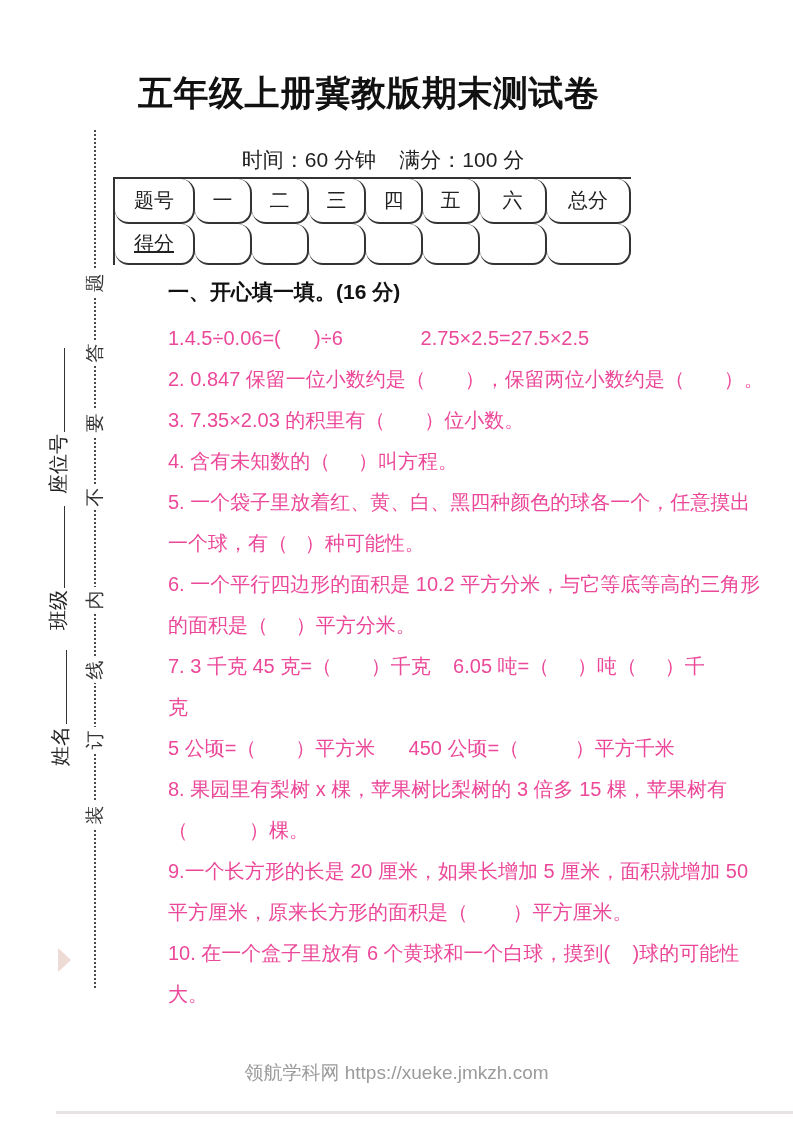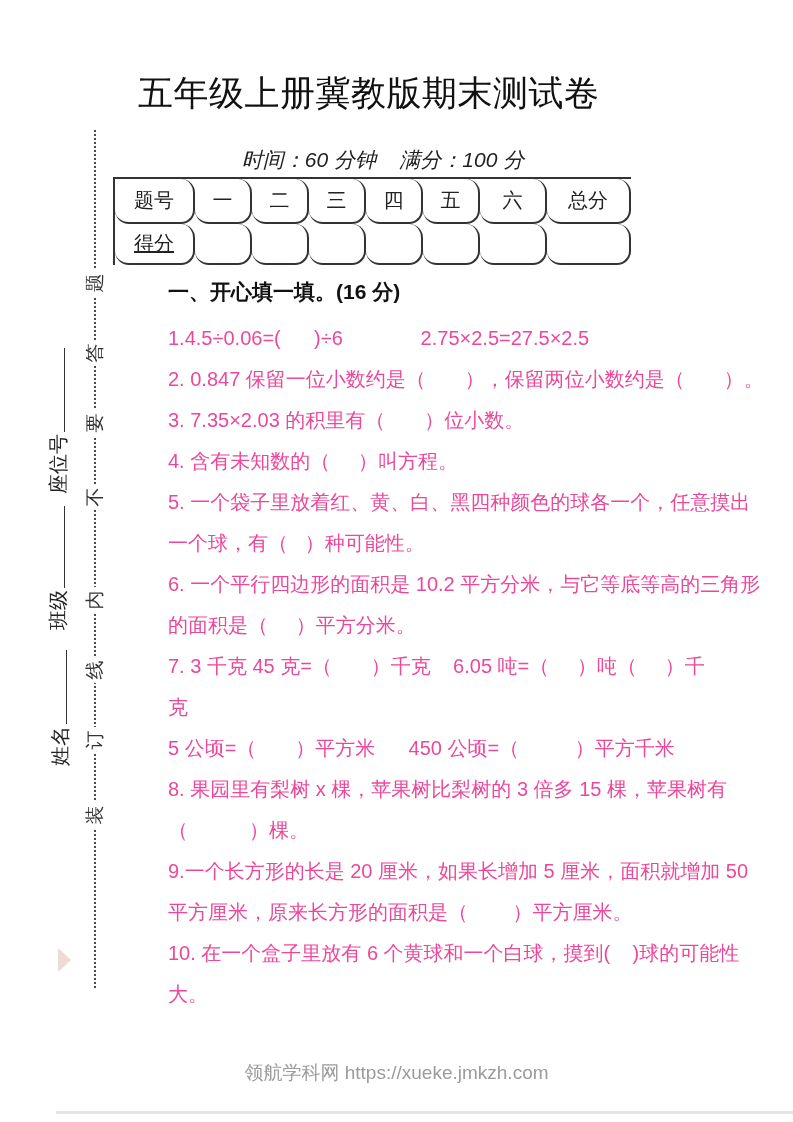--- a/index.html
+++ b/index.html
@@ -25,23 +25,23 @@
   .bind-chars span:nth-of-type(8){top:802px;}
   .side-field{position:absolute;transform:rotate(-90deg);transform-origin:0 0;
     white-space:nowrap;font-size:20px;color:#222;}
   .side-field .blank{display:inline-block;height:1em;border-bottom:1.5px solid #333;
     margin-left:2px;}
   .field-seat{left:44px;top:494px;}   .field-seat .blank{width:84px;}
   .field-class{left:44px;top:630px;}  .field-class .blank{width:82px;}
   .field-name{left:46px;top:766px;}   .field-name .blank{width:74px;}
   
   .title{position:absolute;left:138px;top:70px;width:520px;
-    font-size:35px;font-weight:normal;color:#111;white-space:nowrap;letter-spacing:0.5px;}
+    font-size:35px;font-weight:bold;color:#111;white-space:nowrap;letter-spacing:0.5px;}
   .meta{position:absolute;left:113px;top:146px;width:540px;text-align:center;
-    font-size:21px;white-space:pre;color:#222;font-style:italic;}
+    font-size:21px;white-space:pre;color:#222;}
   
   .score-grid{position:absolute;left:113px;top:177px;
     display:grid;grid-template-columns:80px 57px 57px 57px 57px 57px 67px 84px;
     grid-auto-rows:auto;border-top:2px solid #333;border-left:2px solid #333;}
   .score-grid .flat{display:contents;}
   .sc{border-right:2px solid #333;border-bottom:2px solid #333;
     height:43px;line-height:43px;text-align:center;font-size:20px;color:#222;
     overflow:hidden;border-radius:14px;}
   .sc.score{height:39px;line-height:39px;text-decoration:underline;}
   

